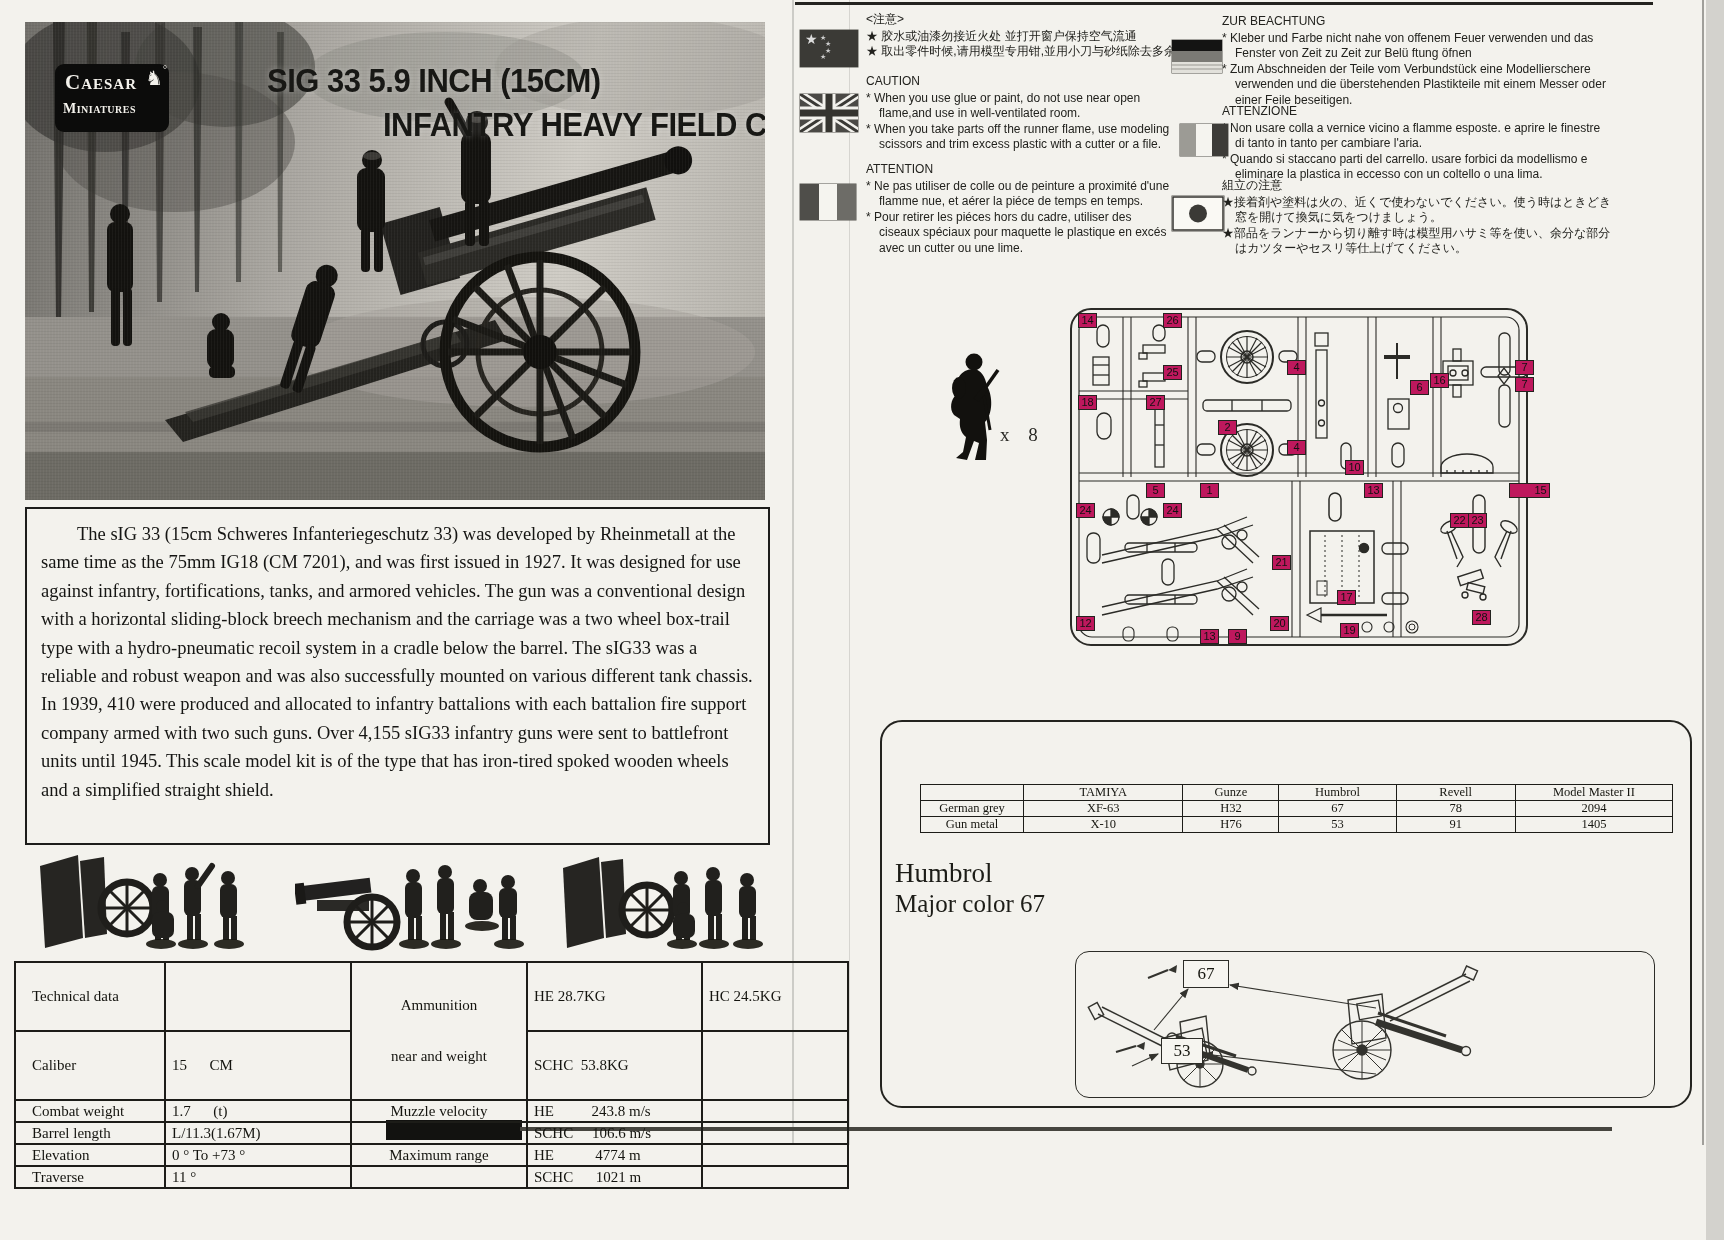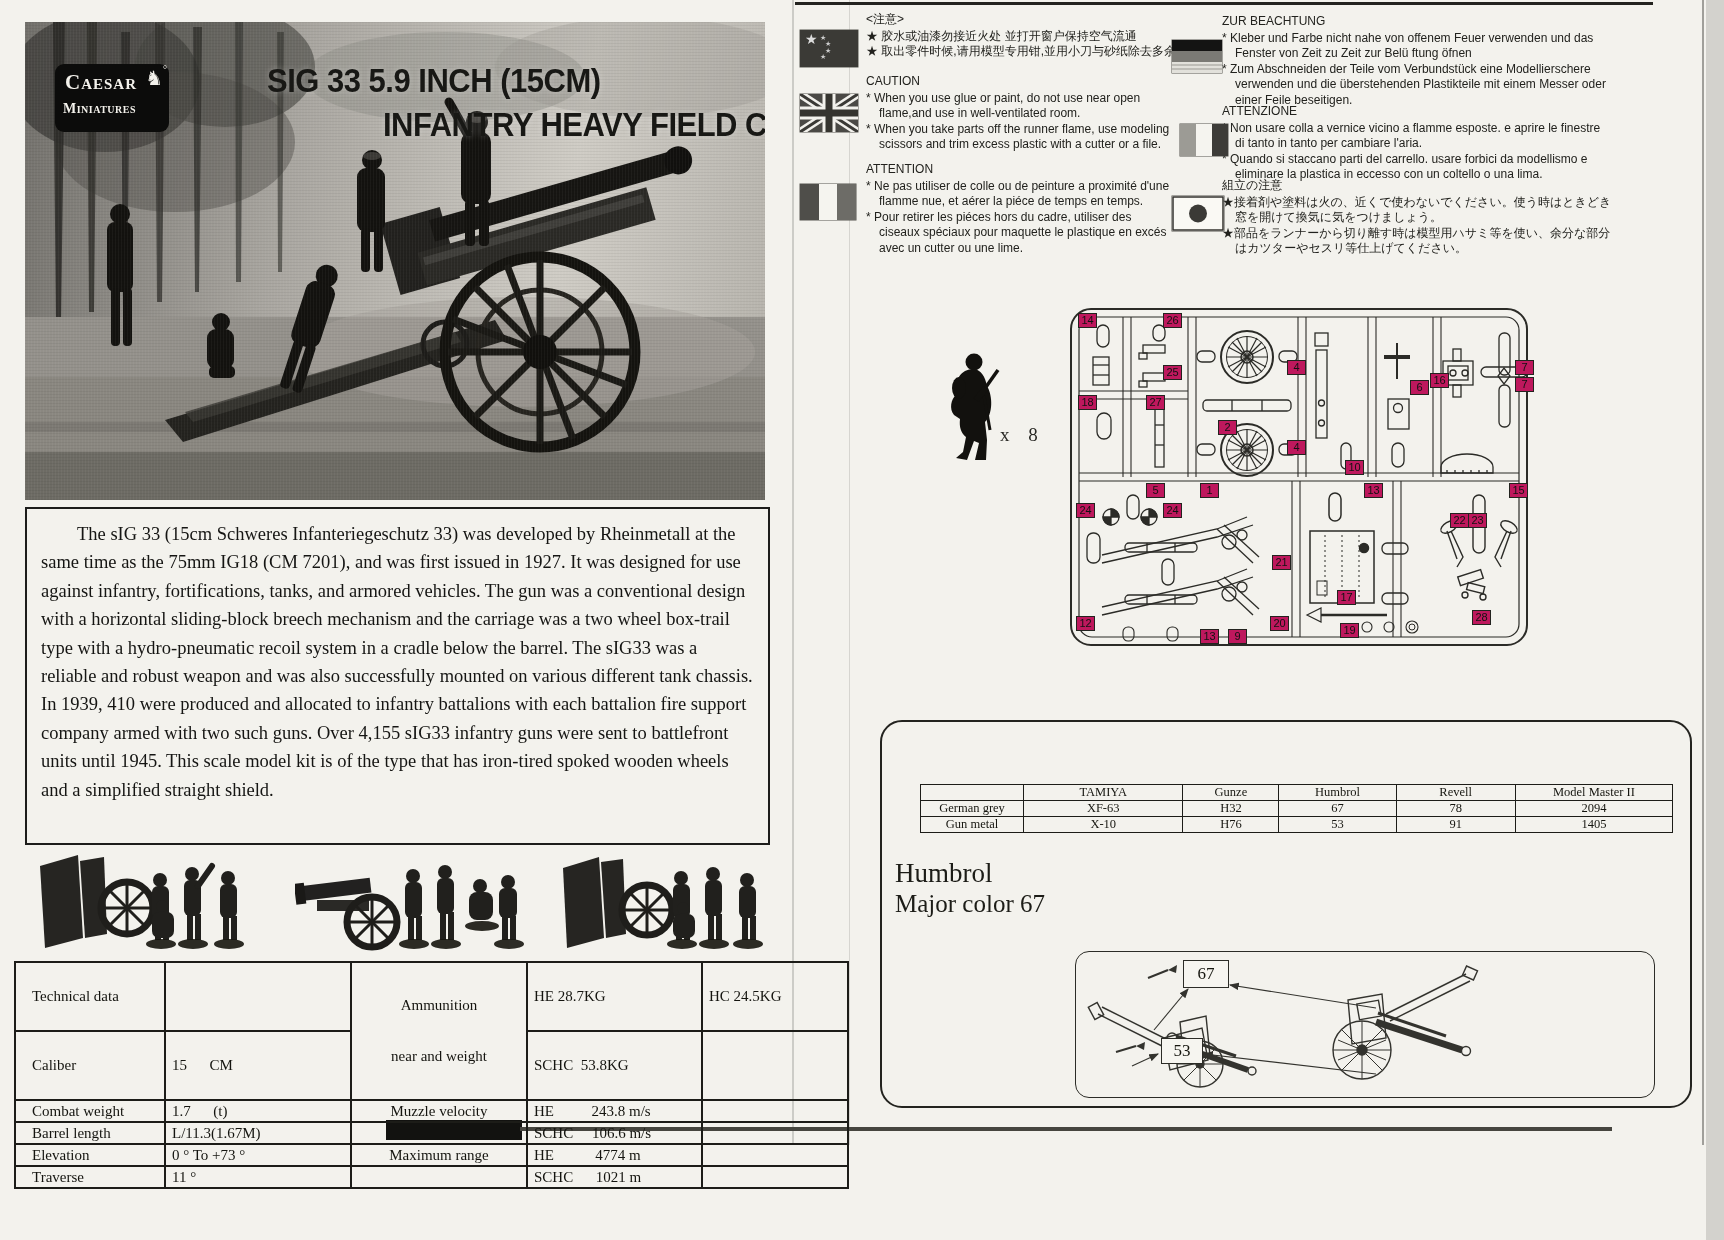--- a/index.html
+++ b/index.html
@@ -651,21 +651,21 @@
     <span class="sp-label" style="left:220px;top:55px;">4</span>
     <span class="sp-label" style="left:220px;top:135px;">4</span>
     <span class="sp-label" style="left:79px;top:178px;">5</span>
     <span class="sp-label" style="left:133px;top:178px;">1</span>
     <span class="sp-label" style="left:278px;top:155px;">10</span>
     <span class="sp-label" style="left:297px;top:178px;">13</span>
     <span class="sp-label" style="left:343px;top:75px;">6</span>
     <span class="sp-label" style="left:363px;top:68px;">16</span>
     <span class="sp-label" style="left:448px;top:55px;">7</span>
     <span class="sp-label" style="left:448px;top:72px;">7</span>
-    <span class="sp-label" style="left:442px;top:178px;">15</span>
+    <span class="sp-label" style="left:442px;top:178px;padding-left:22px;">15</span>
     <span class="sp-label" style="left:9px;top:198px;">24</span>
     <span class="sp-label" style="left:96px;top:198px;">24</span>
     <span class="sp-label" style="left:205px;top:250px;">21</span>
     <span class="sp-label" style="left:9px;top:311px;">12</span>
     <span class="sp-label" style="left:203px;top:311px;">20</span>
     <span class="sp-label" style="left:270px;top:285px;">17</span>
     <span class="sp-label" style="left:273px;top:318px;">19</span>
     <span class="sp-label" style="left:383px;top:208px;">22</span>
     <span class="sp-label" style="left:401px;top:208px;">23</span>
     <span class="sp-label" style="left:405px;top:305px;">28</span>

